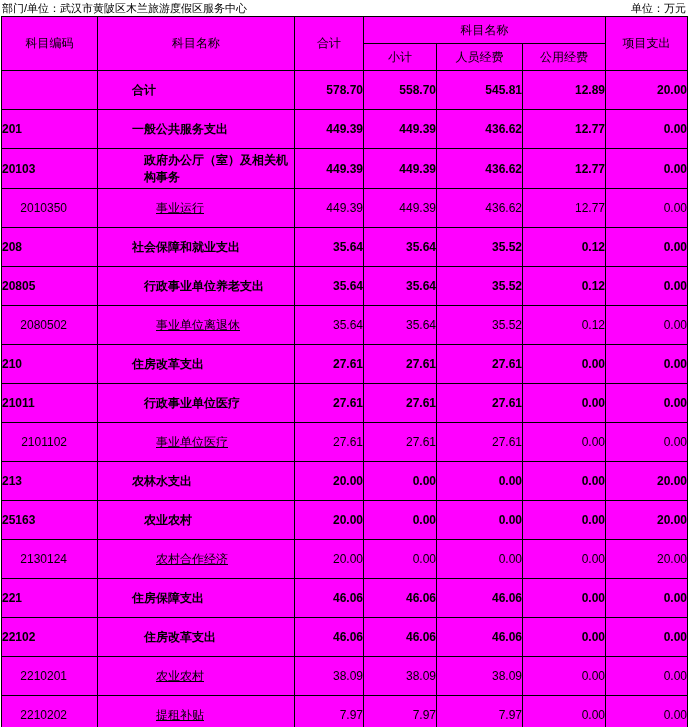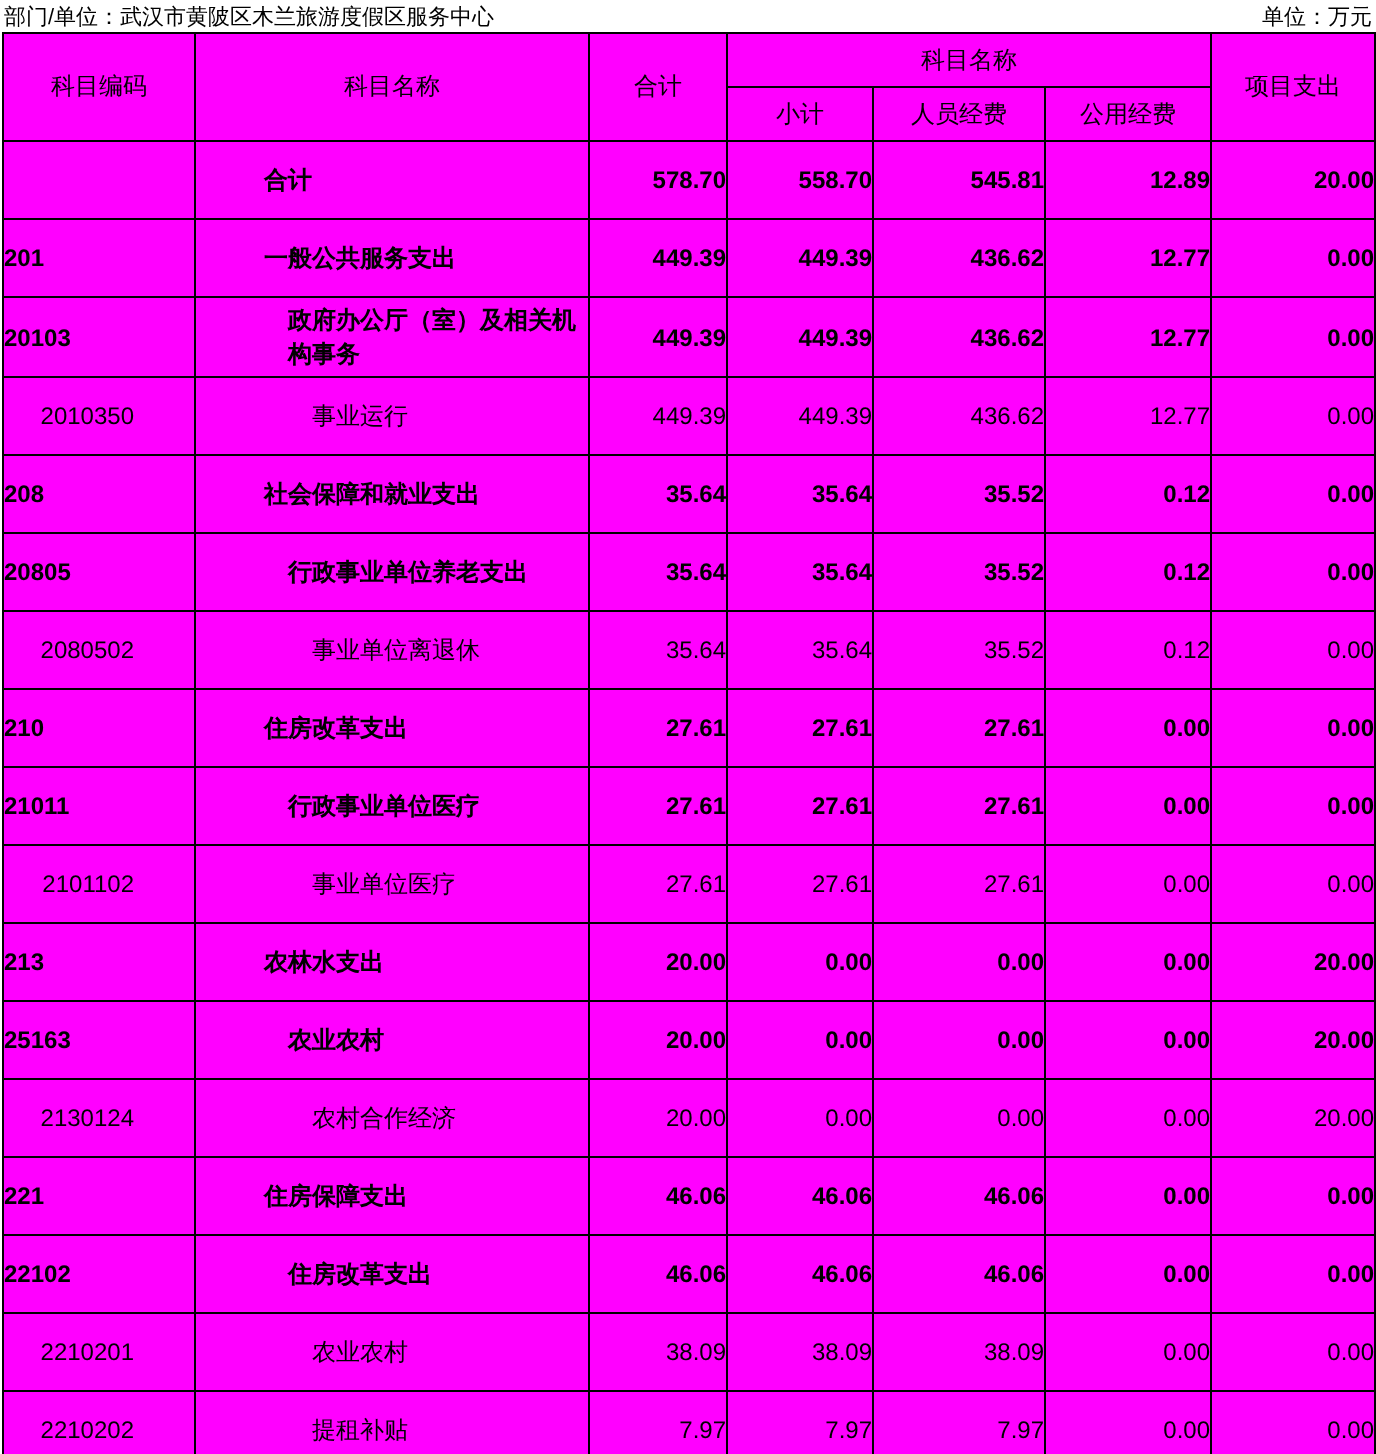--- a/index.html
+++ b/index.html
@@ -77,21 +77,21 @@
     text-align: right;
     padding-right: 30px;
     padding-left: 0;
   }
   td.name {
     text-align: left;
     padding-left: 40px;
   }
   td.name.lvl1 { padding-left: 34px; }
   td.name.lvl2 { padding-left: 46px; }
-  td.name.lvl3 { padding-left: 58px; }
+  td.name.lvl3 { padding-left: 58px; text-decoration: underline; }
   td.num {
     text-align: right;
     padding-right: 6px;
     font-family: "Liberation Sans", sans-serif;
   }
   tr.bold td {
     font-weight: bold;
   }
   tr.r-tall td { height: 39px; }
   tr.r-std td  { height: 38px; }

